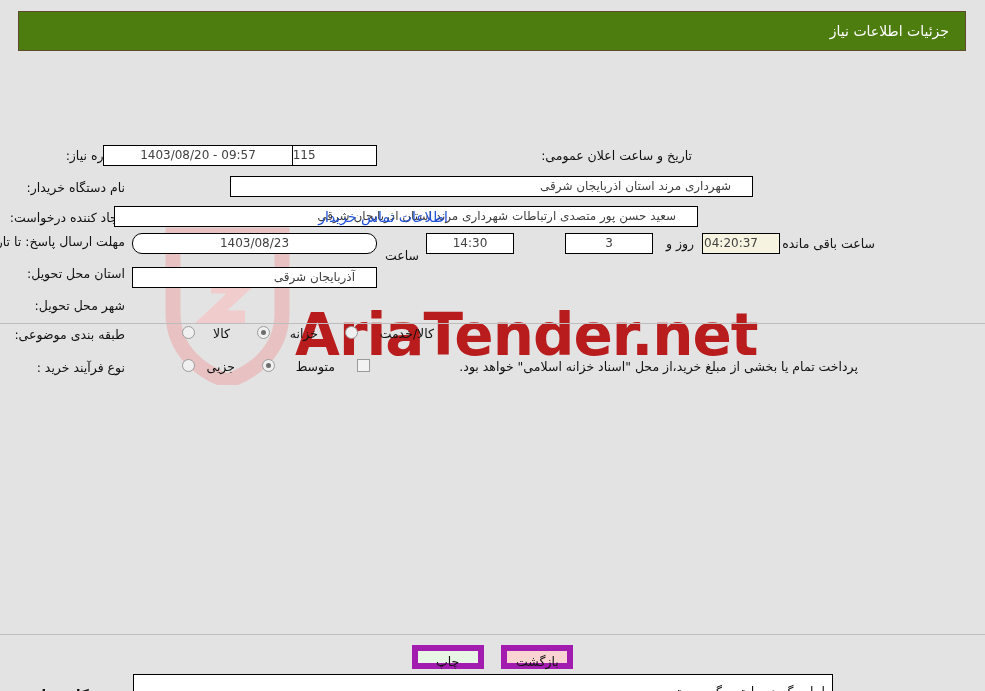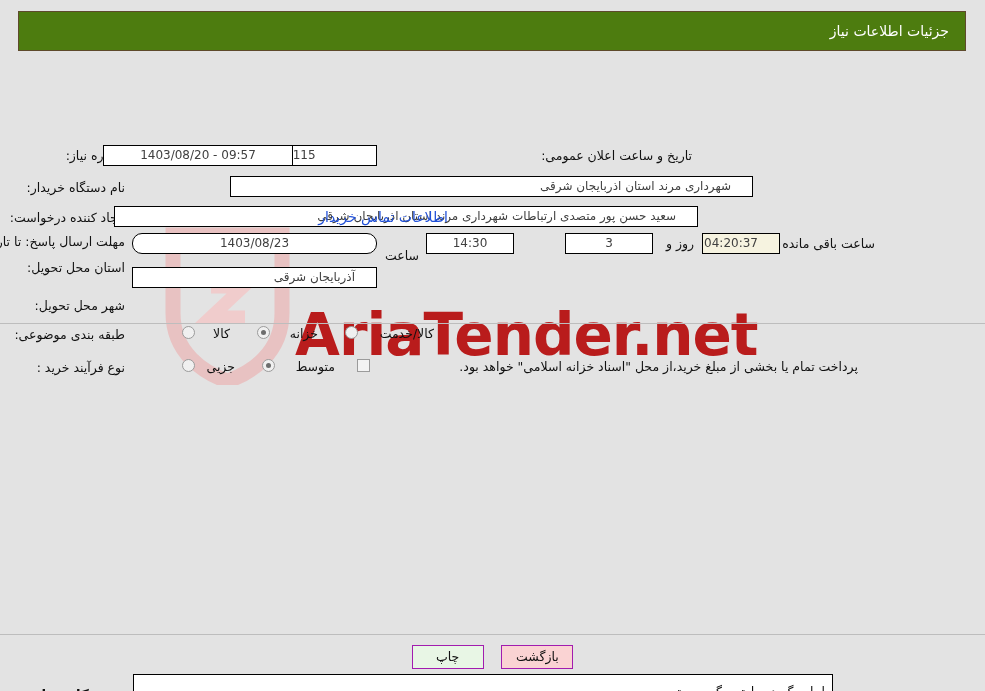--- a/index.html
+++ b/index.html
@@ -169,21 +169,21 @@
     width: 985px;
     text-align: center;
     z-index: 3;
   }
   .btn {
     display: inline-block;
     box-sizing: border-box;
     min-width: 72px;
     height: 24px;
     line-height: 22px;
-    border: 1px solid #a21caf;
+    border: 6px solid #a21caf;
     font-size: 12.5px;
     text-align: center;
     margin: 0 7px;
     cursor: pointer;
     font-family: "DejaVu Sans", "Liberation Sans", sans-serif;
     color: #111;
   }
   .btn-print  { background: #e8f6e5; }
   .btn-back   { background: #fad3d3; }
 </style>
@@ -221,21 +221,21 @@
 
   <div class="lbl" style="right:860px; top:170px; width:70px; line-height:1.55;">مهلت ارسال پاسخ: تا تاریخ:</div>
   <div class="fld" style="right:608px; top:171px; width:245px;border-radius:10px;">1403/08/23</div>
   <div class="lbl" style="right:566px; top:174px;margin-top:12px;">ساعت</div>
   <div class="fld" style="right:471px; top:171px; width:88px;">14:30</div>
   <div class="fld" style="right:332px; top:171px; width:88px;">3</div>
   <div class="lbl" style="right:291px; top:174px;">روز و</div>
   <div class="fld cream" style="right:205px; top:171px; width:78px;">04:20:37</div>
   <div class="lbl" style="right:110px; top:174px;">ساعت باقی مانده</div>
 
-  <div class="lbl" style="right:860px; top:198px;">استان محل تحویل:</div>
+  <div class="lbl" style="right:860px; top:204px;">استان محل تحویل:</div>
   <div class="fld rtl-start" style="right:608px; top:205px; width:245px;">آذربایجان شرقی</div>
 
   <div class="lbl" style="right:860px; top:236px;">شهر محل تحویل:</div>
 
   <div class="lbl" style="right:860px; top:265px;">طبقه بندی موضوعی:</div>
 
   <div class="radio" style="right:790px; top:264px;"></div>
   <div class="lbl" style="right:755px; top:264px;">کالا</div>
 
   <div class="radio checked" style="right:715px; top:264px;"></div>

